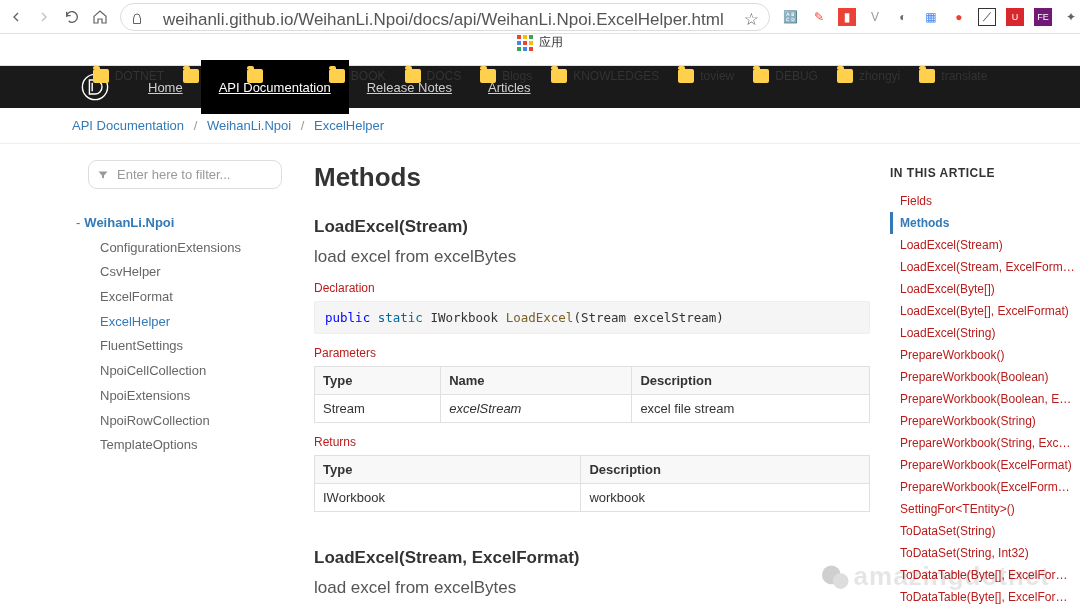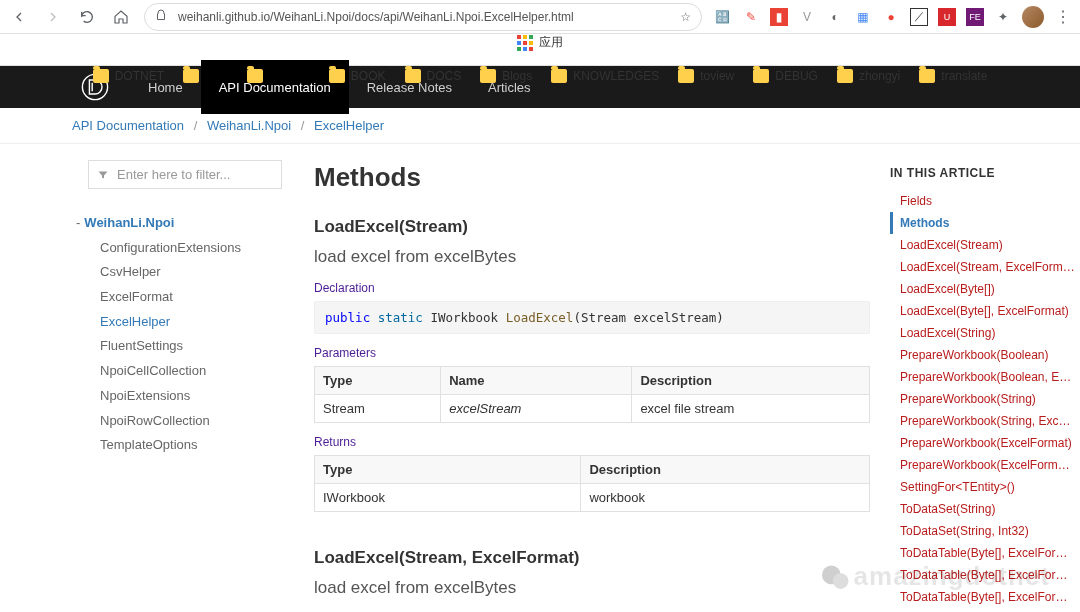--- a/index.html
+++ b/index.html
@@ -2,21 +2,21 @@
 <html><head>
 <meta charset="utf-8">
 <style>
 * { margin:0; padding:0; box-sizing:border-box; }
 body { font-family: "Segoe UI", Arial, sans-serif; font-size:14px; color:#333; background:#fff; }
 
 
 .chrome-bar { height:34px; display:flex; align-items:center; gap:12px; padding:0 8px; border-bottom:1px solid #e0e0e0; }
 .chrome-btn { width:22px; height:22px; display:flex; align-items:center; justify-content:center; color:#5f6368; cursor:pointer; }
 .chrome-btn svg { width:16px; height:16px; }
-.addr { flex:1; display:flex; align-items:center; height:28px; border:1px solid #dadce0; border-radius:14px; padding:0 10px; gap:11px; font-size:12px; color:#555; }
+.addr { flex:1; display:flex; align-items:flex-end; height:28px; border:1px solid #dadce0; border-radius:14px; padding:0 10px; gap:20px; font-size:17px; color:#555; }
 .addr-secure { color:#5f6368; }
 .addr-star { color:#5f6368; margin-left:auto; }
 .ext-icons { display:flex; align-items:center; gap:10px; }
 .ext-ico { width:18px; height:18px; display:flex; align-items:center; justify-content:center; font-size:12px; }
 .avatar { width:22px; height:22px; border-radius:50%; background:linear-gradient(135deg,#b58863,#8b5a2b); }
 .dot-menu { width:18px; height:18px; display:flex; align-items:center; justify-content:center; color:#5f6368; font-size:16px; }
 
 
 .bm-bar { height:32px; display:flex; align-items:center; gap:18px; padding:0 8px; border-bottom:1px solid #e0e0e0; font-size:12px; color:#333;flex-direction:column; }
 .bm-item { display:flex; align-items:center; gap:6px; cursor:pointer; }
@@ -26,44 +26,44 @@
 .apps-ico span:nth-child(1){background:#ea4335;} .apps-ico span:nth-child(2){background:#fbbc04;}
 .apps-ico span:nth-child(3){background:#34a853;} .apps-ico span:nth-child(4){background:#4285f4;}
 .apps-ico span:nth-child(5){background:#ea4335;} .apps-ico span:nth-child(6){background:#fbbc04;}
 .apps-ico span:nth-child(7){background:#34a853;} .apps-ico span:nth-child(8){background:#4285f4;}
 .apps-ico span:nth-child(9){background:#ea4335;}
 
 
 .site-nav { height:42px; background:#1a1a1a; display:flex; align-items:center; padding:0 80px; gap:0; }
 .logo { width:30px; height:30px; margin-right:20px; display:flex; align-items:center; justify-content:center; }
 .logo svg { width:28px; height:28px; }
-.nav-item { padding:0 18px; height:54px; display:flex; align-items:center; color:#d0d0d0; font-size:13px; cursor:pointer; }
+.nav-item { padding:0 18px; height:54px; display:flex; align-items:center; color:#d0d0d0; font-size:13px; cursor:pointer;text-decoration:underline; }
 .nav-item.active { background:#000; color:#fff; }
 
 
 .breadcrumb { padding:10px 72px; font-size:13px; border-bottom:1px solid #eee; background:#fff; }
 .breadcrumb a { color:#337ab7; text-decoration:none; }
 .breadcrumb .sep { color:#999; margin:0 6px; }
 
 
 .layout { display:flex; padding-left:76px; }
 .sidebar { width:218px; padding:16px 12px 0 12px; }
-.filter { display:flex; align-items:center; gap:8px; border:1px solid #ddd; border-radius:0; padding:6px 8px; font-size:13px; color:#999; background:#fff; }
+.filter { display:flex; align-items:center; gap:8px; border:1px solid #ddd; border-radius:9px; padding:6px 8px; font-size:13px; color:#999; background:#fff; }
 .filter svg { width:12px; height:12px; }
 .tree { margin-top:22px; font-size:13px; line-height:1.9; }
 .tree-root { color:#337ab7; font-weight:bold; margin-left:-12px; }
 .tree-root .caret { color:#666; font-weight:normal; margin-right:4px; }
 .tree-item { color:#666; padding-left:12px; cursor:pointer; }
 .tree-item.selected { color:#337ab7; }
 
 .main { flex:1; padding:18px 20px 20px 20px; max-width:610px; }
 h1.pgtitle { font-size:26px; font-weight:bold; margin-bottom:24px; }
 h2.method { font-size:17px; font-weight:bold; margin:16px 0 10px; }
 .desc { font-size:17px; color:#555; margin-bottom:14px; }
-.sect-label { font-size:12px; color:#4c1d95; margin:12px 0 6px; }
+.sect-label { font-size:12px; color:#b91c1c; margin:12px 0 6px; }
 .codeblock { background:#f5f5f5; border:1px solid #eee; padding:8px 10px; font-family:Consolas,Menlo,monospace; font-size:12.5px; border-radius:2px; }
 .kw1 { color:#0000ff; } .kw2 { color:#0369a1; } .fn { color:#795e26; }
 table.ptbl { width:100%; border-collapse:collapse; font-size:13px; }
 table.ptbl th, table.ptbl td { border:1px solid #e0e0e0; padding:6px 8px; text-align:left; }
 table.ptbl th { background:#f8f8f8; font-weight:bold; }
 table.ptbl td em { font-style:italic; }
 
 
 .toc { width:190px; padding:22px 4px 0 0; font-size:12px; }
 .toc h4 { font-size:12px; font-weight:bold; letter-spacing:0.5px; margin-bottom:10px; }
@@ -279,20 +279,21 @@
   <div class="toc">
     <h4>IN THIS ARTICLE</h4>
     <div id="toc-items">
         <div class="toc-link">Fields</div>
         <div class="toc-link active">Methods</div>
         <div class="toc-link">LoadExcel(Stream)</div>
         <div class="toc-link">LoadExcel(Stream, ExcelFormat)</div>
         <div class="toc-link">LoadExcel(Byte[])</div>
         <div class="toc-link">LoadExcel(Byte[], ExcelFormat)</div>
         <div class="toc-link">LoadExcel(String)</div>
+        <div class="toc-link">PrepareWorkbook()</div>
         <div class="toc-link">PrepareWorkbook(Boolean)</div>
         <div class="toc-link">PrepareWorkbook(Boolean, ExcelSettings)</div>
         <div class="toc-link">PrepareWorkbook(String)</div>
         <div class="toc-link">PrepareWorkbook(String, ExcelSetting)</div>
         <div class="toc-link">PrepareWorkbook(ExcelFormat)</div>
         <div class="toc-link">PrepareWorkbook(ExcelFormat, ExcelSettings)</div>
         <div class="toc-link">SettingFor&lt;TEntity&gt;()</div>
         <div class="toc-link">ToDataSet(String)</div>
         <div class="toc-link">ToDataSet(String, Int32)</div>
         <div class="toc-link">ToDataTable(Byte[], ExcelFormat)</div>

